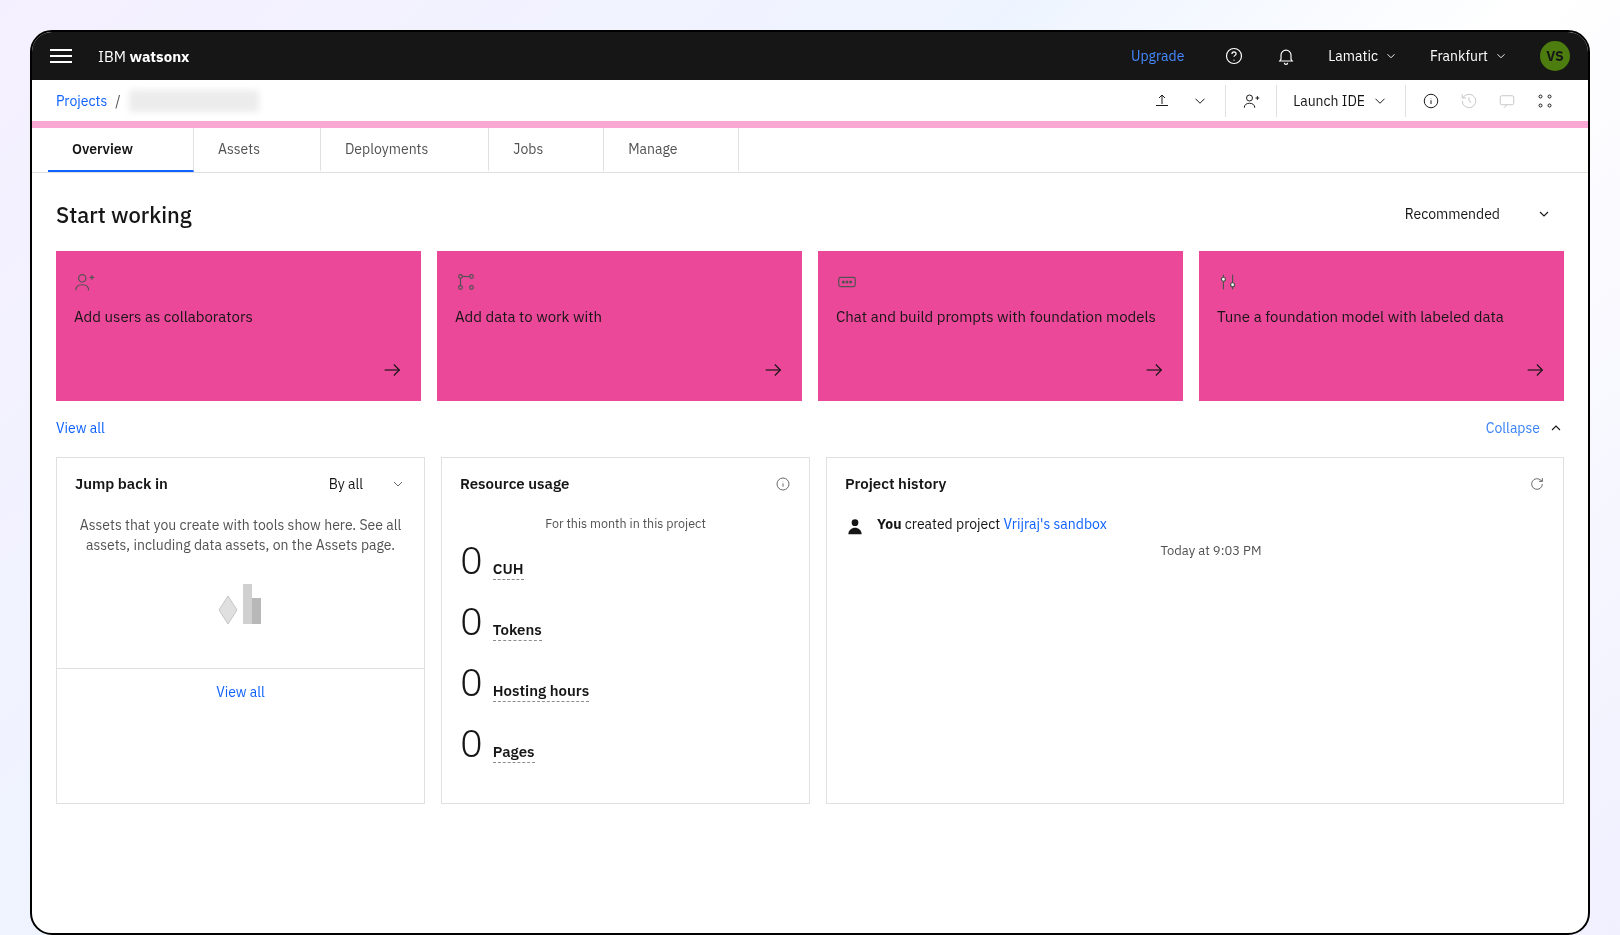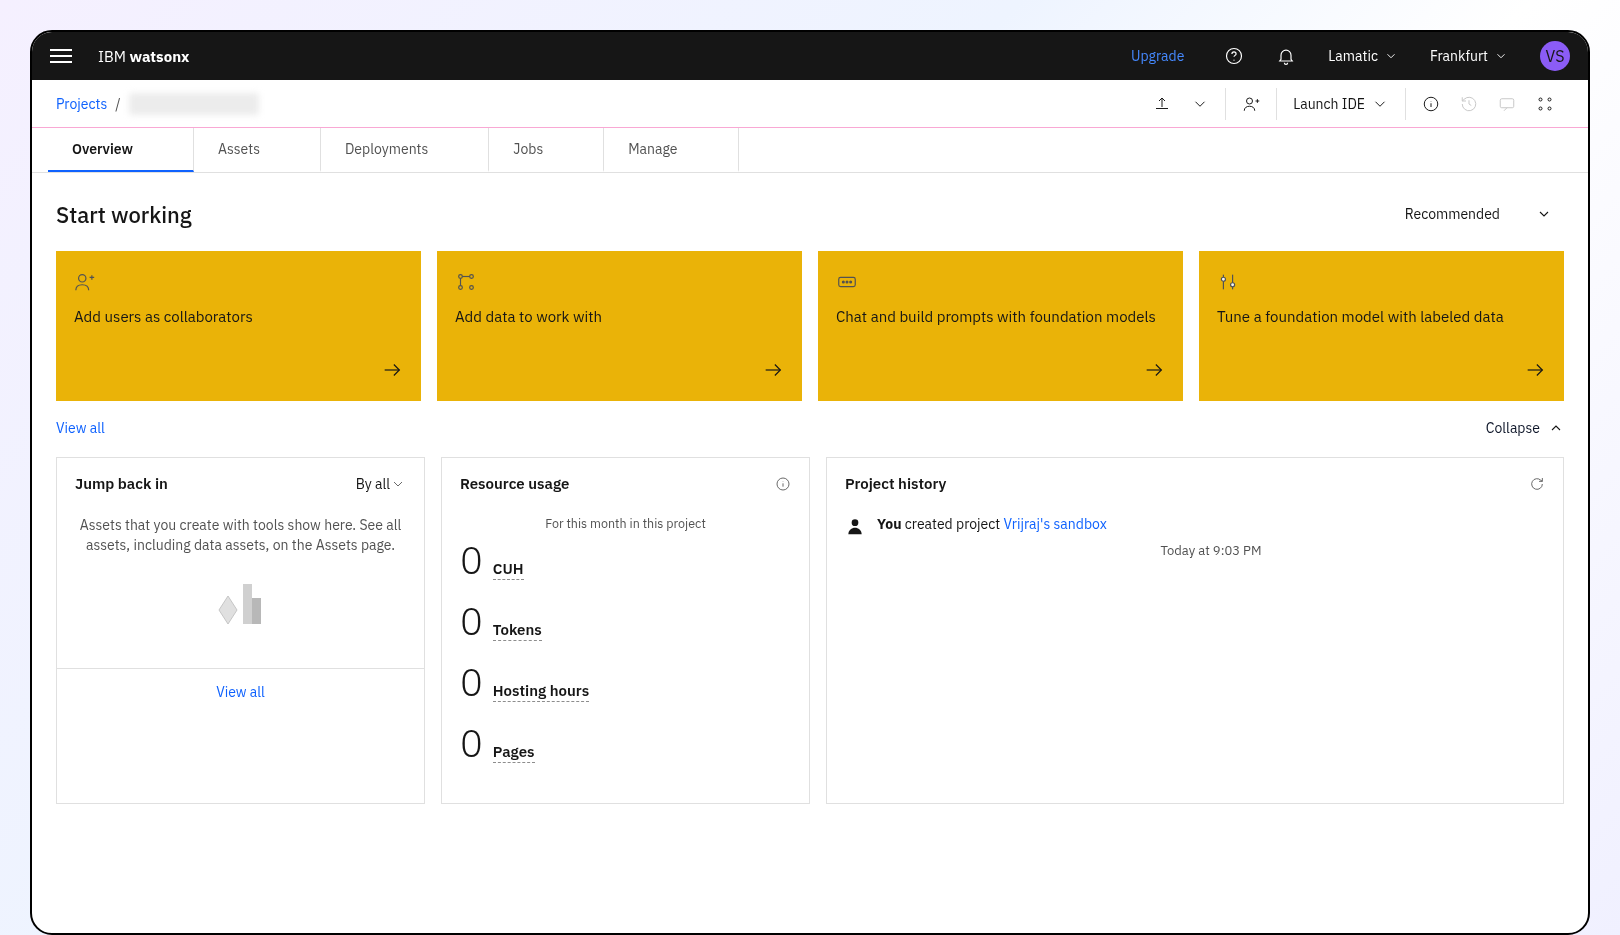--- a/index.html
+++ b/index.html
@@ -8,52 +8,52 @@
 .topbar { background: #161616; height: 48px; display: flex; align-items: center; padding: 0 18px; color: #fff; gap: 8px; }
 .hamburger { width: 22px; height: 22px; display: flex; flex-direction: column; justify-content: center; gap: 4px; cursor: pointer; margin-right: 18px; }
 .hamburger span { height: 2px; background: #fff; width: 100%; }
 .brand { font-size: 15px; font-weight: 400; }
 .brand b { font-weight: 700; }
 .topbar-spacer { flex: 1; }
 .upgrade-link { color: #4589ff; font-size: 14px; margin-right: 20px; cursor: pointer; }
 .tb-icon { width: 20px; height: 20px; stroke: #fff; fill: none; stroke-width: 1.4; margin: 0 12px; cursor: pointer; }
 .tb-dd { display: flex; align-items: center; gap: 6px; color: #fff; font-size: 14px; margin: 0 12px; cursor: pointer; }
 .tb-dd svg { width: 14px; height: 14px; stroke: #fff; fill: none; stroke-width: 1.6; }
-.avatar { width: 30px; height: 30px; border-radius: 50%; background: #8b5cf6; color: #161616; font-size: 16px; font-weight: 400; display: flex; align-items: center; justify-content: center; margin-left: 12px; }
-.subbar { height: 48px; display: flex; align-items: center; padding: 0 24px; border-bottom: 1px solid #f9a8d4; }
+.avatar { width: 30px; height: 30px; border-radius: 50%; background: #4d7c0f; color: #161616; font-size: 14px; font-weight: 700; display: flex; align-items: center; justify-content: center; margin-left: 12px; }
+.subbar { height: 48px; display: flex; align-items: center; padding: 0 24px; border-bottom: 7px solid #f9a8d4; }
 .breadcrumb { font-size: 14px; display: flex; align-items: center; gap: 8px; }
 .breadcrumb a { color: #0f62fe; text-decoration: none; cursor: pointer; }
 .breadcrumb .sep { color: #525252; }
 .breadcrumb .blur { display: inline-block; width: 130px; height: 22px; background: #ececec; border-radius: 3px; filter: blur(3px); }
 .subbar .spacer { flex: 1; }
 .sb-btn { display: flex; align-items: center; gap: 6px; padding: 8px 10px; cursor: pointer; font-size: 14px; color: #161616; }
 .sb-btn svg { width: 18px; height: 18px; stroke: #161616; fill: none; stroke-width: 1.3; }
 .sb-divider { width: 1px; height: 32px; background: #e0e0e0; margin: 0 6px; }
 .tabs { display: flex; padding: 0 16px; border-bottom: 1px solid #e0e0e0; }
 .tab { padding: 12px 60px 12px 24px; font-size: 14px; color: #525252; cursor: pointer; border-bottom: 2px solid transparent; border-right: 1px solid #e0e0e0; }
 .tab.active { color: #161616; font-weight: 600; border-bottom-color: #0f62fe; }
 .content { padding: 24px 24px 0 24px; height: calc(100% - 48px - 48px - 47px); overflow: hidden; }
 .sw-head { display: flex; align-items: center; justify-content: space-between; margin-bottom: 20px; }
 .sw-title { font-size: 22px; font-weight: 500; color: #161616; }
 .sort-dd { display: flex; align-items: center; gap: 36px; font-size: 14px; color: #161616; cursor: pointer; padding: 8px 12px; }
 .sort-dd svg { width: 16px; height: 16px; stroke: #161616; fill: none; stroke-width: 1.6; }
 .cards { display: grid; grid-template-columns: repeat(4, 1fr); gap: 16px; margin-bottom: 18px; }
-.card { background: #eab308; padding: 20px 18px; min-height: 150px; display: flex; flex-direction: column; cursor: pointer; }
+.card { background: #ec4899; padding: 20px 18px; min-height: 150px; display: flex; flex-direction: column; cursor: pointer; }
 .card-icon { width: 22px; height: 22px; stroke: #525252; fill: none; stroke-width: 1.3; margin-bottom: 14px; }
 .card-title { font-size: 15px; color: #161616; line-height: 1.35; flex: 1; }
 .card-arrow { align-self: flex-end; width: 22px; height: 22px; stroke: #161616; fill: none; stroke-width: 1.3; }
 .links-row { display: flex; justify-content: space-between; align-items: center; margin-bottom: 20px; }
 .link { color: #0f62fe; font-size: 14px; cursor: pointer; }
-.collapse { display: flex; align-items: center; gap: 8px; font-size: 14px; color: #0f172a; cursor: pointer; }
+.collapse { display: flex; align-items: center; gap: 8px; font-size: 14px; color: #3b82f6; cursor: pointer; }
 .collapse svg { width: 16px; height: 16px; stroke: #161616; fill: none; stroke-width: 1.6; }
 .panels { display: grid; grid-template-columns: 1fr 1fr 2fr; gap: 16px; text-align: center; }
 .panel { border: 1px solid #e0e0e0; background: #fff; }
 .panel-head { display: flex; justify-content: space-between; align-items: center; padding: 16px 18px; }
 .panel-title { font-weight: 600; font-size: 15px; color: #161616; }
-.panel-head-dd { display: flex; align-items: center; gap: 0; font-size: 14px; color: #161616; cursor: pointer; }
+.panel-head-dd { display: flex; align-items: center; gap: 27px; font-size: 14px; color: #161616; cursor: pointer; }
 .panel-head-dd svg, .panel-head-icon { width: 16px; height: 16px; stroke: #525252; fill: none; stroke-width: 1.3; }
 .panel-body { padding: 6px 18px 18px 18px; font-size: 14px; color: #525252; }
 .jump-desc { line-height: 1.45; margin-bottom: 18px; }
 .jump-illus { width: 60px; height: 60px; margin-left: 4px; margin-bottom: 12px; }
 .panel-footer { padding: 12px 18px; border-top: 1px solid #e0e0e0; }
 .usage-caption { font-size: 12.5px; color: #525252; margin-bottom: 10px; }
 .metric { display: flex; align-items: baseline; gap: 10px; margin-bottom: 22px; }
 .metric-num { font-size: 38px; font-weight: 300; color: #161616; line-height: 1; }
 .metric-label { font-size: 15px; font-weight: 600; color: #161616; border-bottom: 1px dashed #8d8d8d; padding-bottom: 1px; }
 .history-item { display: flex; gap: 12px; }

